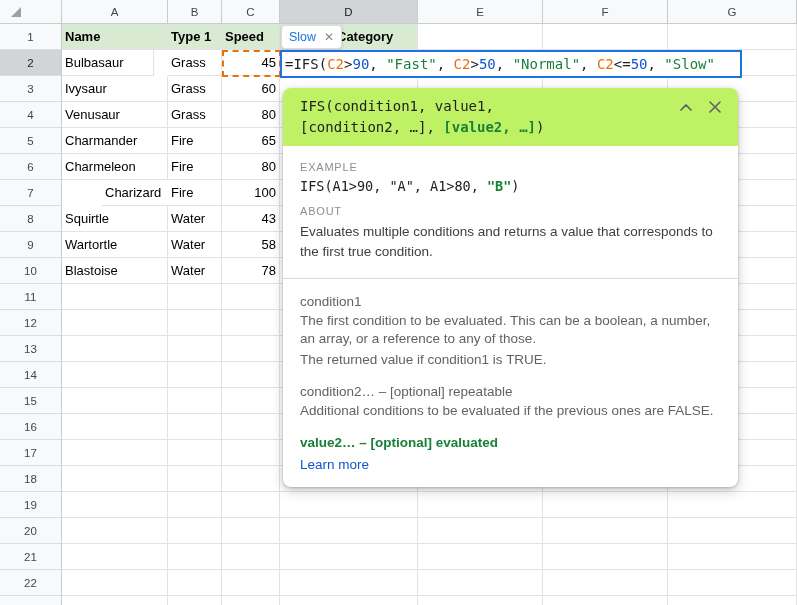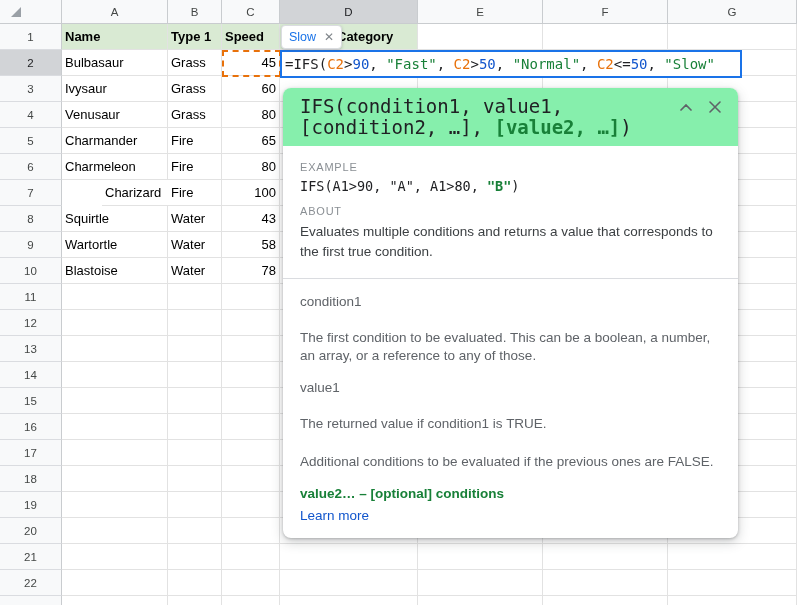--- a/index.html
+++ b/index.html
@@ -34,49 +34,49 @@
 
   
   .chip{position:absolute;left:281px;top:25px;height:22px;z-index:5;display:inline-flex;align-items:center;background:#fff;
         border:1px solid #dadce0;border-radius:4px;box-shadow:0 1px 3px rgba(60,64,67,.25);padding:0 7px;
         font-size:12.5px;color:#1a73e8;}
   .chip .close{margin-left:8px;color:#80868b;font-size:12px;cursor:pointer;}
 
   
   .popup{position:absolute;left:283px;top:88px;width:455px;z-index:6;background:#fff;border-radius:8px;
          box-shadow:0 1px 3px rgba(60,64,67,.3),0 4px 12px rgba(60,64,67,.25);overflow:hidden;}
-  .popup-header{background:#86efac;padding:8px 60px 8px 17px;font-family:"DejaVu Sans Mono",monospace;
-                font-size:19px;color:#202124;line-height:21px;position:relative;}
+  .popup-header{background:#bef264;padding:8px 60px 8px 17px;font-family:"DejaVu Sans Mono",monospace;
+                font-size:14px;color:#202124;line-height:21px;position:relative;}
   .popup-controls{position:absolute;right:17px;top:13px;display:flex;gap:17px;align-items:center;}
   .popup-controls span{cursor:pointer;display:flex;}
   .green-bold{color:#188038;font-weight:bold;}
   .popup-body{padding:4px 17px 14px;}
   .section-label{font-size:11px;letter-spacing:.8px;color:#8a8f94;margin-top:11px;}
   .code{font-family:"DejaVu Sans Mono",monospace;font-size:13.5px;color:#202124;margin-top:5px;}
   .about-text{font-size:13.5px;color:#3c4043;line-height:20px;margin-top:5px;}
   .divider{height:1px;background:#dadce0;margin:16px -17px 0;}
   .param-name{font-family:Liberation Sans, sans-serif;font-size:13.5px;color:#5f6368;margin-top:15px;}
   .param-name.hl{color:#188038;font-weight:bold;}
-  .param-desc{font-size:13.5px;color:#5f6368;line-height:18px;margin-top:20px;}
+  .param-desc{font-size:13.5px;color:#5f6368;line-height:18px;margin-top:3px;}
   .learn-more{display:inline-block;margin-top:7px;font-size:13.5px;color:#1155cc;cursor:pointer;text-align:center;}
 </style>
 </head>
 <body>
 
 <div class="app">
 
   <div id="cells">
       <div class="cell green-head" style="left: 62px; top: 24px; width: 106px;">Name</div>
       <div class="cell green-head" style="left: 168px; top: 24px; width: 54px;">Type 1</div>
       <div class="cell green-head" style="left: 222px; top: 24px; width: 58px;">Speed</div>
       <div class="cell green-head category-head" style="left: 280px; top: 24px; width: 138px;">Category</div>
       <div class="cell" style="left: 418px; top: 24px; width: 125px;"></div>
       <div class="cell" style="left: 543px; top: 24px; width: 125px;"></div>
       <div class="cell" style="left: 668px; top: 24px; width: 129px;"></div>
-      <div class="cell" style="left: 62px; top: 50px; width: 106px;">Bulbasaur</div>
+      <div class="cell" style="left: 62px; top: 50px; width: 92px;">Bulbasaur</div>
       <div class="cell" style="left: 168px; top: 50px; width: 54px;">Grass</div>
       <div class="cell num" style="left: 222px; top: 50px; width: 58px;">45</div>
       <div class="cell" style="left: 280px; top: 50px; width: 138px;"></div>
       <div class="cell" style="left: 418px; top: 50px; width: 125px;"></div>
       <div class="cell" style="left: 543px; top: 50px; width: 125px;"></div>
       <div class="cell" style="left: 668px; top: 50px; width: 129px;"></div>
       <div class="cell" style="left: 62px; top: 76px; width: 106px;">Ivysaur</div>
       <div class="cell" style="left: 168px; top: 76px; width: 54px;">Grass</div>
       <div class="cell num" style="left: 222px; top: 76px; width: 58px;">60</div>
       <div class="cell" style="left: 280px; top: 76px; width: 138px;"></div>
@@ -293,22 +293,22 @@
     </div>
     <div class="popup-body">
       <div class="section-label">EXAMPLE</div>
       <div class="code"><span>IFS(A1&gt;90, "A", A1&gt;80, </span><span class="green-bold">"B"</span><span>)</span></div>
       <div class="section-label">ABOUT</div>
       <div class="about-text">Evaluates multiple conditions and returns a value that corresponds to the first true condition.</div>
       <div class="divider"></div>
       <div id="params">
           <div class="param-name">condition1</div>
           <div class="param-desc">The first condition to be evaluated. This can be a boolean, a number, an array, or a reference to any of those.</div>
-          <div class="param-name">value1</div>
           <div class="param-desc">The returned value if condition1 is TRUE.</div>
+          <div class="param-name">condition2… – [optional] repeatable</div>
           <div class="param-desc">Additional conditions to be evaluated if the previous ones are FALSE.</div>
-          <div class="param-name hl">value2… – [optional] conditions</div>
+          <div class="param-name hl">value2… – [optional] evaluated</div>
         </div>
       <div class="learn-more">Learn more</div>
     </div>
   </div>
 
 </div>
 
 </body></html>

